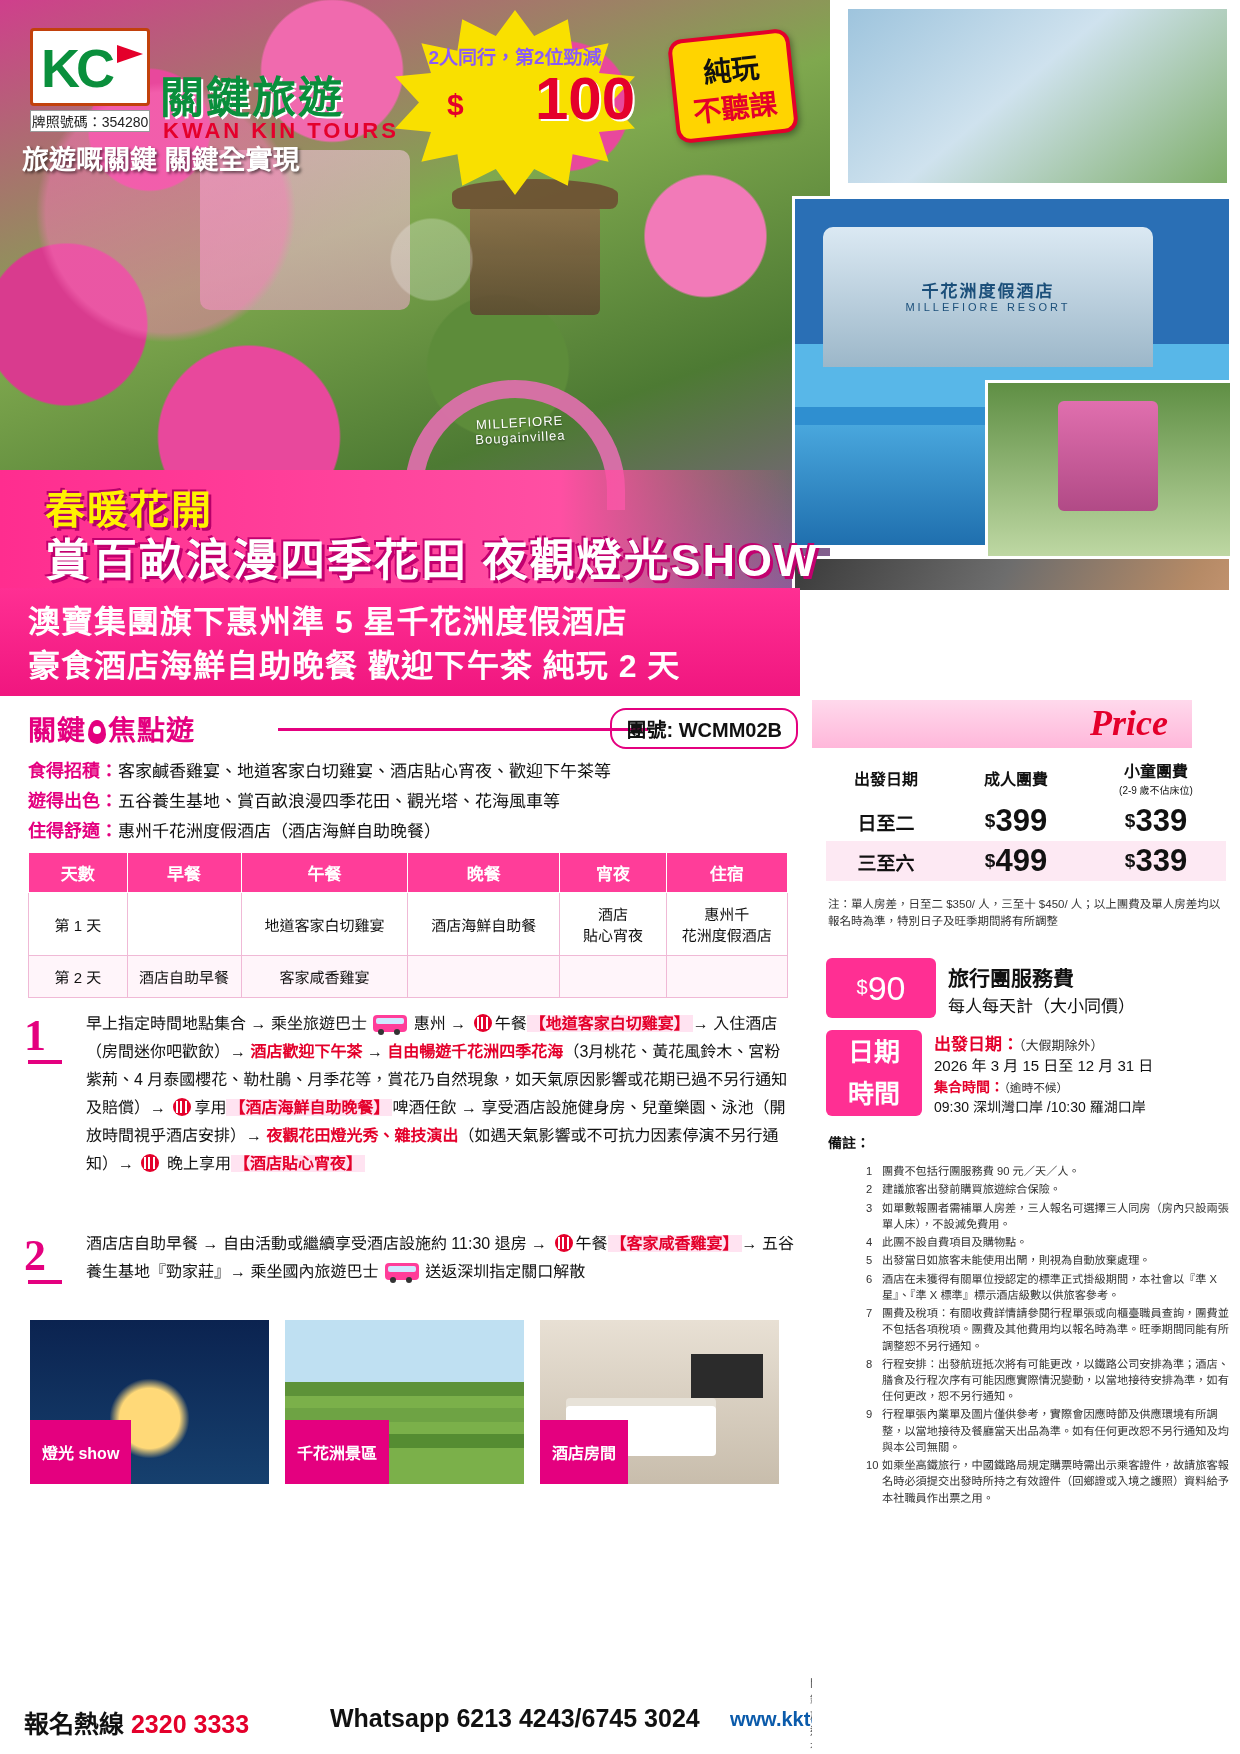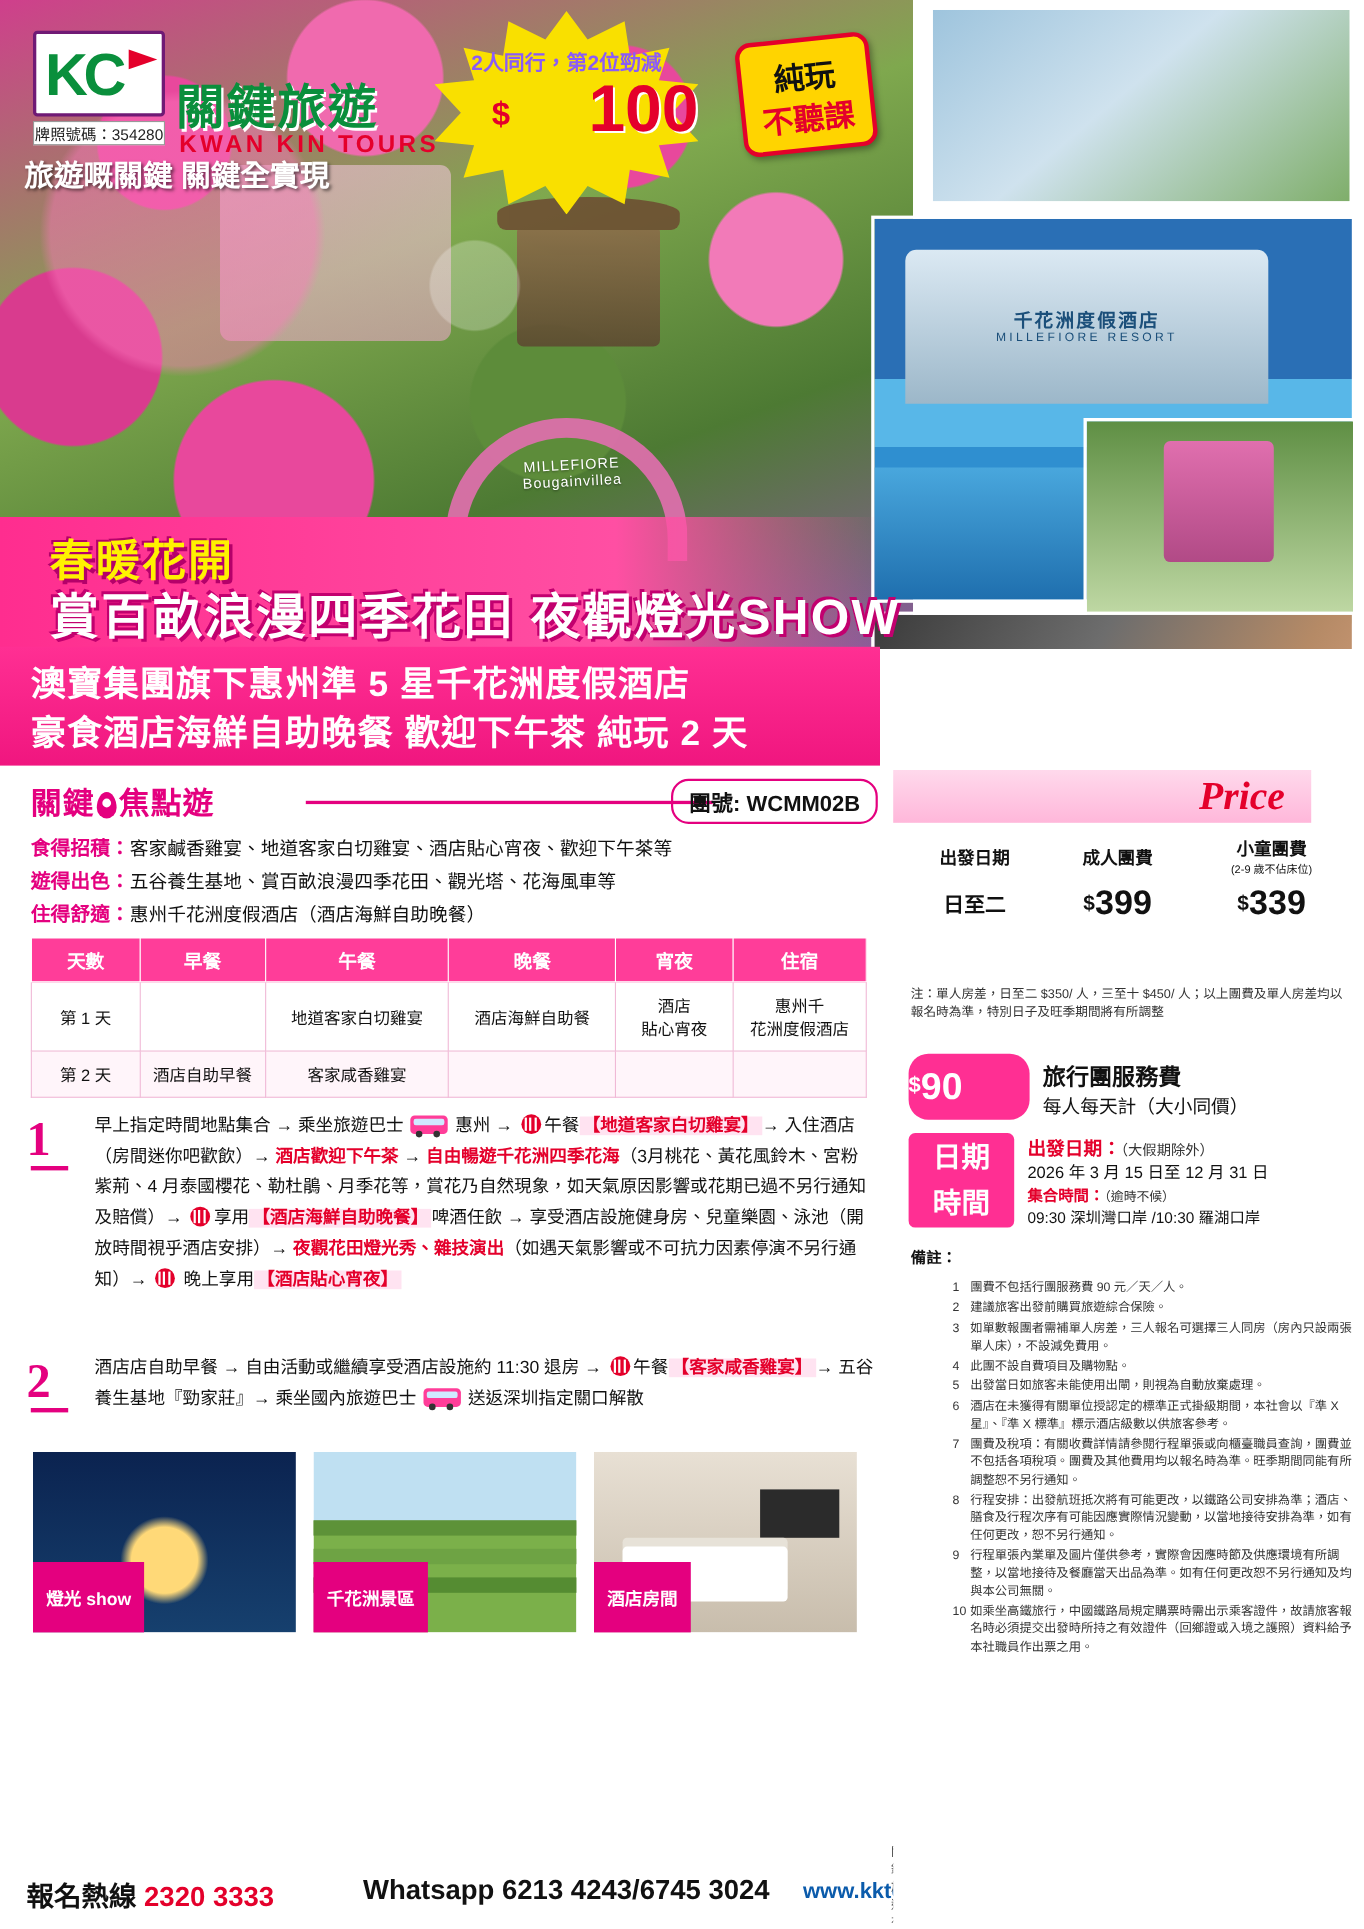--- a/index.html
+++ b/index.html
@@ -50,21 +50,21 @@
   }
   .flowerwall {
     position:absolute; left:200px; top:150px; width:210px; height:160px;
     background:linear-gradient(#f7c9e3,#f3a8d2); border-radius:10px; opacity:.55;
   }
 
   
   .logo-box { position:absolute; left:30px; top:28px; width:330px; height:140px; }
   .logo-mark {
     position:absolute; left:0; top:0; width:120px; height:78px;
-    background:#fff; border:3px solid #701a75; border-radius:4px;
+    background:#fff; border:3px solid #c2410c; border-radius:4px;
   }
   .logo-mark .kc {
     position:absolute; left:8px; top:6px; font-size:54px; font-weight:bold;
     color:#0a8f3c; font-family:"Liberation Sans", sans-serif; letter-spacing:-4px;
   }
   .logo-mark .arrow {
     position:absolute; right:4px; top:14px; width:0; height:0;
     border-left:26px solid #e4002b; border-top:9px solid transparent; border-bottom:9px solid transparent;
   }
   .logo-lic {
@@ -236,21 +236,21 @@
   .ptable .dcell { font-size:19px; font-weight:bold; color:#111; }
   .ptable .pcell { font-size:31px; font-weight:bold; color:#111; }
   .ptable .pcell em { font-style:normal; font-size:19px; vertical-align:4px; }
   .ptable tr.r1 { background:#fff; }
   .ptable tr.r2 { background:#fde9f3; }
   .pnote { position:absolute; left:16px; top:196px; width:400px; font-size:11.5px; color:#333; line-height:1.5; }
 
   .svc { position:absolute; left:14px; top:258px; width:400px; height:64px; }
   .svc .amt {
     position:absolute; left:0; top:0; width:110px; height:60px; background:#ff2f93; color:#fff;
-    font-size:34px; font-weight:bold; text-align:left; line-height:58px; border-radius:18px;
+    font-size:34px; font-weight:normal; text-align:center; line-height:58px; border-radius:6px;
   }
   .svc .amt em { font-style:normal; font-size:20px; vertical-align:6px; }
   .svc .l1 { position:absolute; left:122px; top:4px; font-size:21px; font-weight:bold; color:#111; }
   .svc .l2 { position:absolute; left:122px; top:34px; font-size:17px; color:#111; }
 
   .dt { position:absolute; left:14px; top:330px; width:400px; height:90px; }
   .dt .tag {
     position:absolute; left:0; top:0; width:96px; height:86px; background:#ff2f93; color:#fff;
     border-radius:6px; text-align:center; font-size:26px; font-weight:bold; line-height:42px; padding-top:1px;
   }
@@ -425,20 +425,25 @@
       <th style="width:35%">
         <span>小童團費</span>
         <small>(2-9 歲不佔床位)</small>
       </th>
     </tr>
     <tr class="r1">
       <td class="dcell">日至二</td>
       <td class="pcell"><em>$</em><span>399</span></td>
       <td class="pcell"><em>$</em><span>339</span></td>
     </tr>
+    <tr class="r2">
+      <td class="dcell">三至六</td>
+      <td class="pcell"><em>$</em><span>499</span></td>
+      <td class="pcell"><em>$</em><span>339</span></td>
+    </tr>
   </tbody>
     </table>
 
   <div class="pnote">注：單人房差，日至二 $350/ 人，三至十 $450/ 人；以上團費及單人房差均以報名時為準，特別日子及旺季期間將有所調整</div>
 
   <div class="svc">
     <div class="amt"><em>$</em><span>90</span></div>
     <div class="l1">旅行團服務費</div>
     <div class="l2">每人每天計（大小同價）</div>
   </div>

